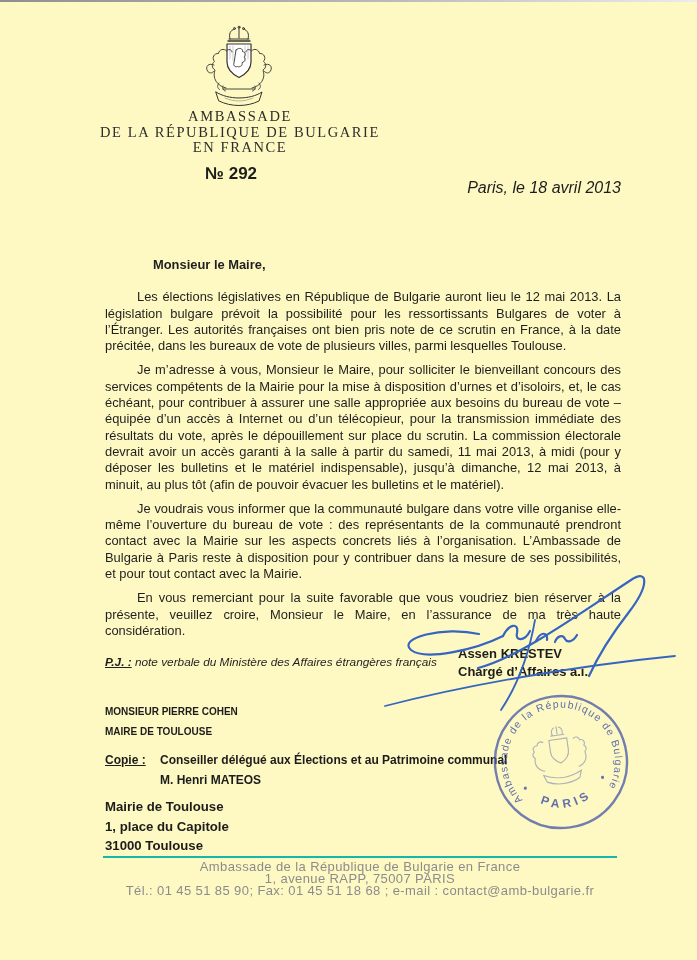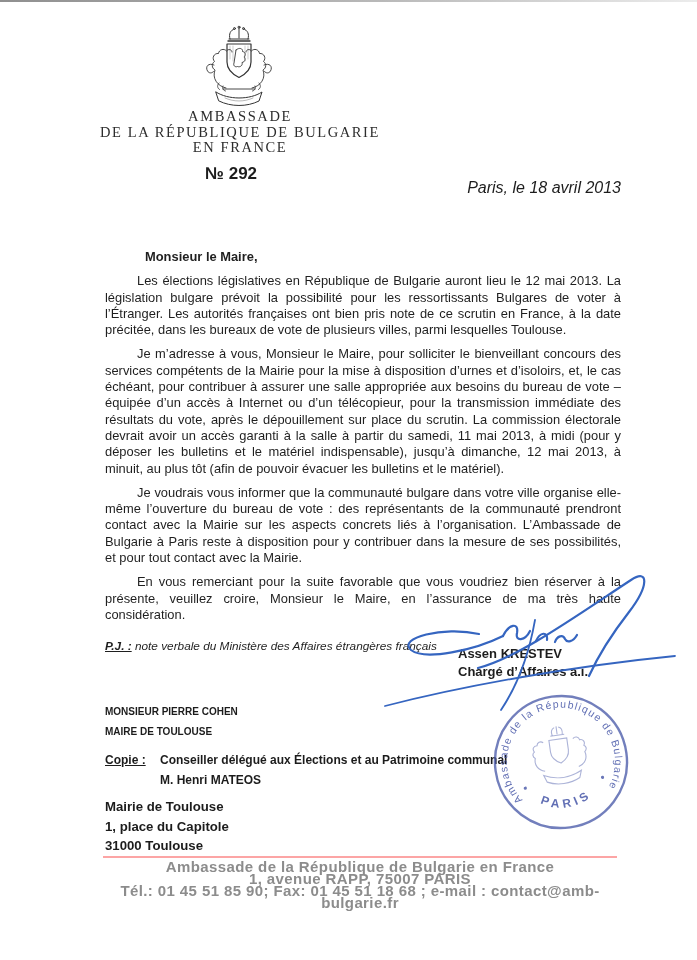--- a/index.html
+++ b/index.html
@@ -1,58 +1,58 @@
 <!DOCTYPE html>
 <html><head>
 <meta charset="utf-8">
 <style>
   html,body{margin:0;padding:0;background:#e9e9e9;}
   .page{
     position:relative; width:697px; height:960px; margin:0 auto;
-    background:#ffffff; overflow:hidden;
+    background:#fef9c3; overflow:hidden;
     font-family:"Liberation Sans",sans-serif; color:#222;
   }
   .scan-edge{position:absolute;top:0;left:0;right:0;height:2px;
     background:linear-gradient(to right,#8f8f8f,#b9b9b9 55%,#ececec);}
   
   .emblem{position:absolute;left:183px;top:25px;width:112px;height:84px;}
   .org-name{
     position:absolute;left:70px;top:109px;width:340px;text-align:center;
     font-family:"Liberation Serif",serif;color:#2d2d2d;
     font-size:14.5px;line-height:15.5px;letter-spacing:1.6px;
   }
   .ref-number{position:absolute;left:205px;top:164px;font-weight:bold;font-size:17px;color:#1d1d1d;}
   .date-line{position:absolute;left:421px;top:179px;width:200px;text-align:right;
     font-style:italic;font-size:16px;color:#1d1d1d;}
   
   .letter-body{position:absolute;left:105px;top:241px;width:516px;
     font-size:12.9px;line-height:16.3px;text-align:justify;color:#1f1f1f;}
-  .salutation{font-weight:bold;text-indent:32px;margin:8px;}
+  .salutation{font-weight:bold;text-indent:32px;margin:16px;}
   .letter-body p.para{margin:8px 0 0 0;text-indent:32px;}
   .pj-line{margin-top:15px;font-size:11.8px;text-align:left;font-style:italic;}
   .pj-label{font-weight:bold;text-decoration:underline;}
   
   .sig-block{position:absolute;left:458px;top:645px;font-weight:bold;
     font-size:13px;line-height:17.5px;color:#1d1d1d;}
   .sig-svg{position:absolute;left:383px;top:570px;width:314px;height:142px;pointer-events:none;}
   
   .recipient{position:absolute;left:105px;top:702px;font-weight:bold;
     font-size:10px;line-height:19.5px;color:#1c1c1c;}
   .copy-row{position:absolute;left:105px;top:751px;display:flex;
     font-weight:bold;font-size:12px;line-height:19.5px;color:#1c1c1c;}
   .copy-label{text-decoration:underline;width:55px;flex:0 0 55px;}
   .postal{position:absolute;left:105px;top:797px;font-weight:bold;
     font-size:13.2px;line-height:19.5px;color:#1c1c1c;}
   
   .stamp{position:absolute;left:486px;top:687px;width:150px;height:150px;
     transform:rotate(-8deg);opacity:.9;}
   
   .footer{position:absolute;left:103px;top:856px;width:514px;
-    border-top:2px solid #fca5a5;padding-top:3px;text-align:center;
-    font-size:15px;line-height:12px;color:#8c8c8c;letter-spacing:.4px;font-weight:bold;}
+    border-top:2px solid #14b8a6;padding-top:3px;text-align:center;
+    font-size:13px;line-height:12px;color:#8c8c8c;letter-spacing:.4px;}
 </style>
 </head>
 <body>
 
 <div class="page">
   <div class="scan-edge"></div>
 
   <svg class="emblem" viewBox="0 0 112 84" fill="none" stroke="#343434" stroke-width="1" stroke-linecap="round" stroke-linejoin="round">
 
     <path d="M46 14 h20"></path>

